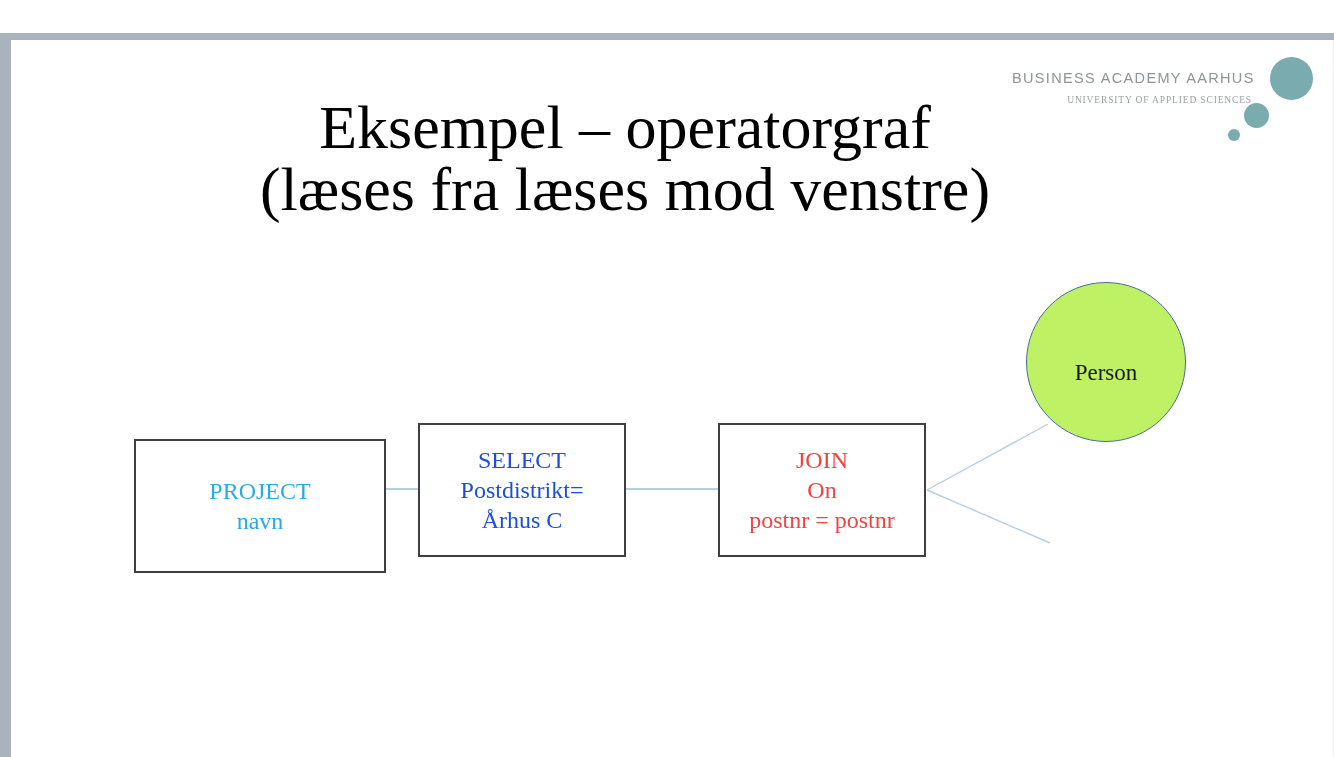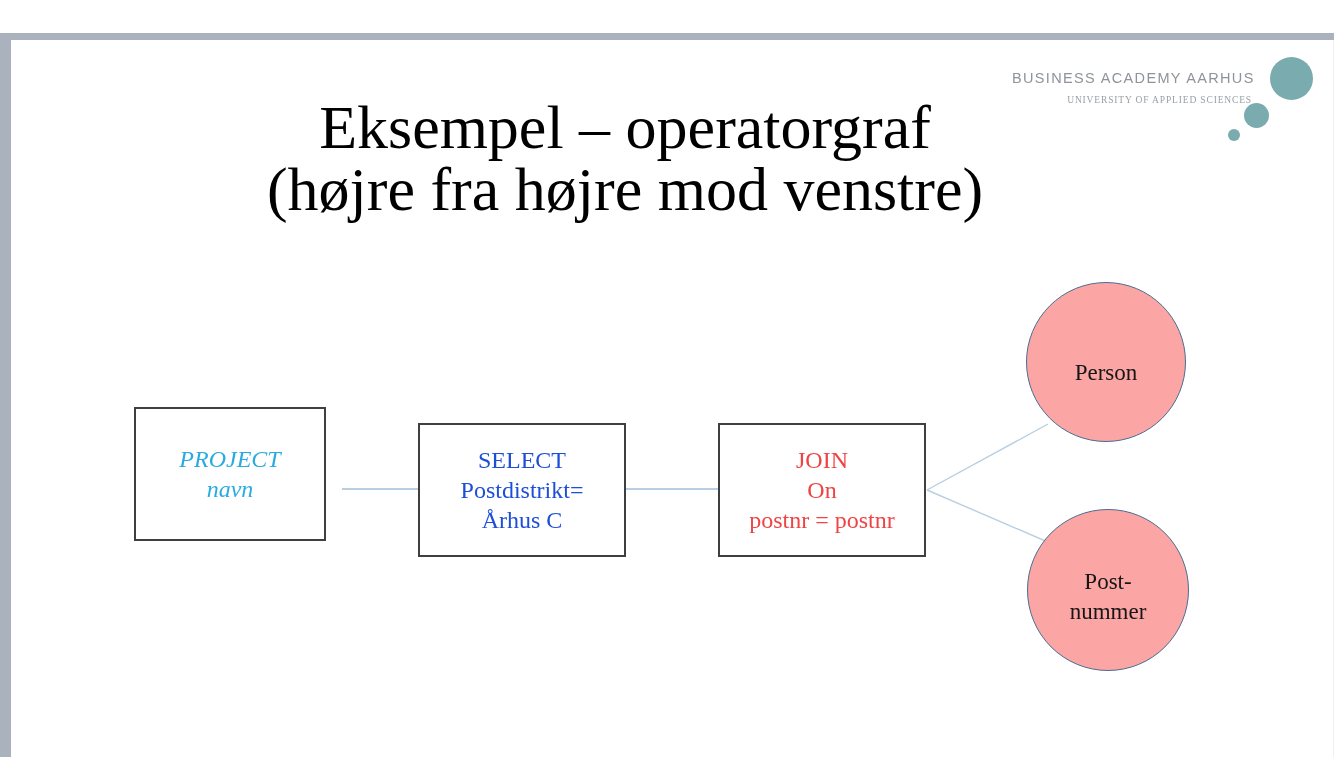--- a/index.html
+++ b/index.html
@@ -136,34 +136,34 @@
     justify-content: center;
     text-align: center;
   }
   .op-box .op-text {
     font-family: "Liberation Serif", serif;
     font-size: 24px;
     line-height: 30px;
     white-space: pre-line;
   }
 
-  #box-project { left: 134px; top: 377px; width: 192px; height: 134px; font-style: italic; }
+  #box-project { left: 134px; top: 409px; width: 252px; height: 134px; }
   #box-project .op-text { color: #29abe2; }
 
   #box-select  { left: 418px; top: 393px; width: 208px; height: 134px; }
   #box-select .op-text { color: #1d4ed8; }
 
   #box-join    { left: 718px; top: 393px; width: 208px; height: 134px; }
   #box-join .op-text { color: #ef4444; }
 
   .rel-circle {
     position: absolute;
     box-sizing: border-box;
     border-radius: 50%;
-    background: #fca5a5;
+    background: #bef264;
     border: 1.6px solid #4a6d92;
     display: flex;
     align-items: center;
     justify-content: center;
     text-align: center;
   }
   .rel-circle .rel-text {
     font-family: "Liberation Serif", serif;
     font-size: 23px;
     line-height: 30px;
@@ -188,21 +188,21 @@
   <div id="logo">
     <div class="logo-line1">BUSINESS ACADEMY AARHUS</div>
     <div class="logo-line2">UNIVERSITY OF APPLIED SCIENCES</div>
     <div class="logo-dot logo-dot-lg"></div>
     <div class="logo-dot logo-dot-md"></div>
     <div class="logo-dot logo-dot-sm"></div>
   </div>
 
   <div id="title">
     <span class="t-line">Eksempel – operatorgraf</span>
-    <span class="t-line">(højre fra højre mod venstre)</span>
+    <span class="t-line">(læses fra læses mod venstre)</span>
   </div>
 
   <div id="diagram">
 
     <svg id="connectors" viewBox="0 0 1334 757">
       <line x1="342" y1="459" x2="418" y2="459" stroke="#b8cfe3" stroke-width="2.2"></line>
       <line x1="626" y1="459" x2="718" y2="459" stroke="#b8cfe3" stroke-width="2.2"></line>
       <line x1="927" y1="460" x2="1048" y2="394" stroke="#b8cfe3" stroke-width="1.4"></line>
       <line x1="927" y1="460" x2="1050" y2="513" stroke="#b8cfe3" stroke-width="1.4"></line>
     </svg>
@@ -221,19 +221,15 @@
     <div class="op-box" id="box-join">
       <div class="op-text">JOIN
 On
 postnr = postnr</div>
     </div>
 
     <div class="rel-circle" id="circle-person">
       <div class="rel-text">Person</div>
     </div>
 
-    <div class="rel-circle" id="circle-postnummer">
-      <div class="rel-text">Post-
-nummer</div>
-    </div>
 
   </div>
 </div>
 
 </body></html>

